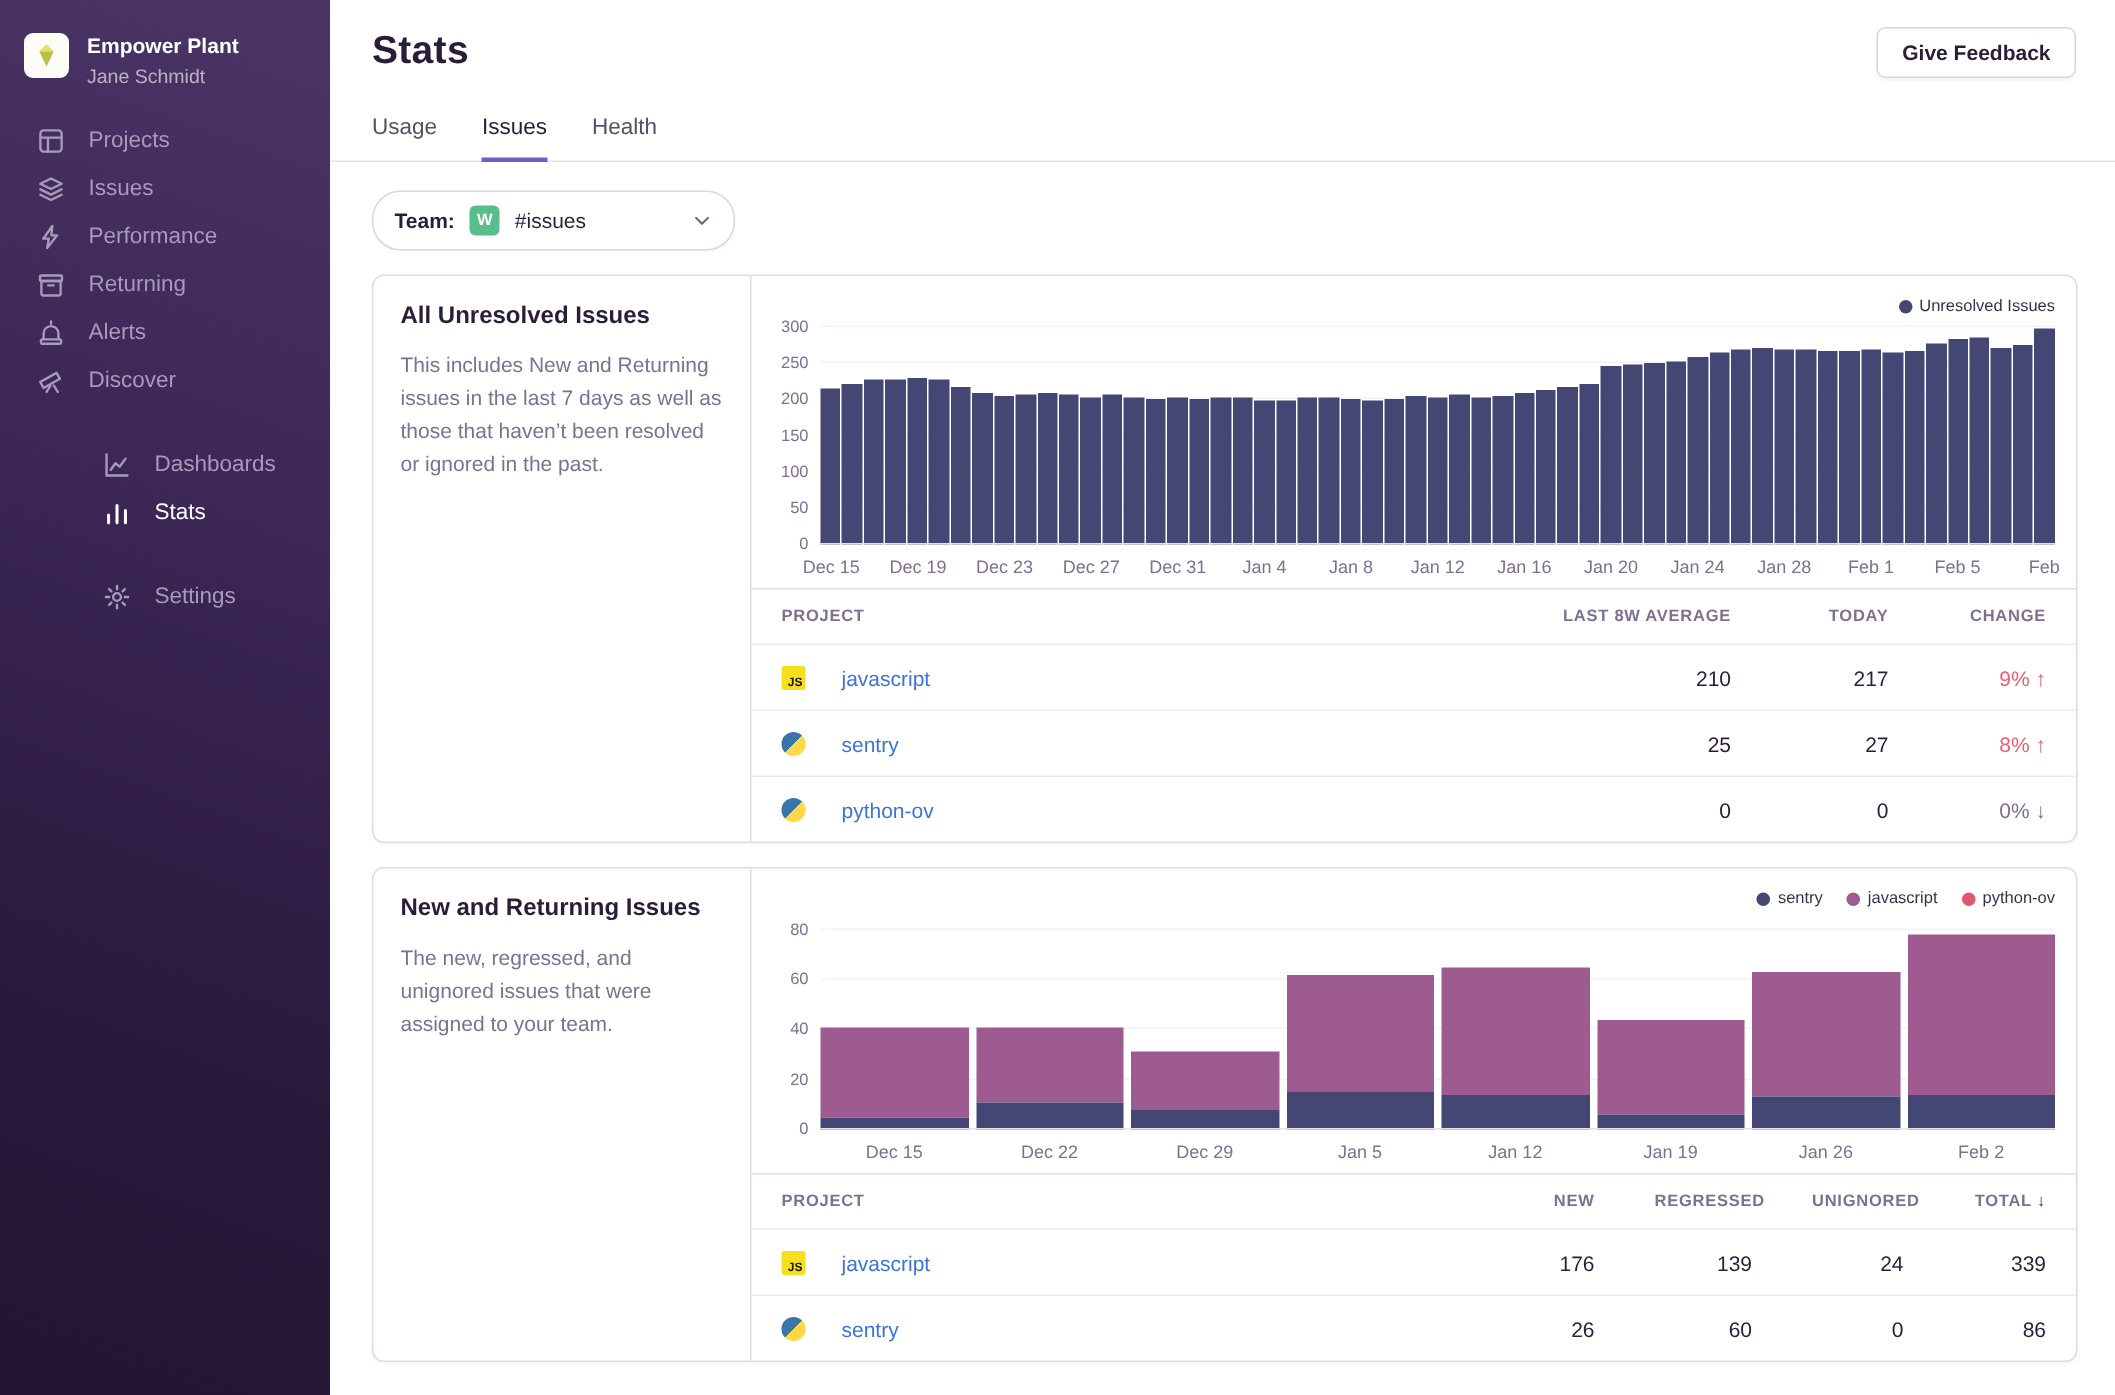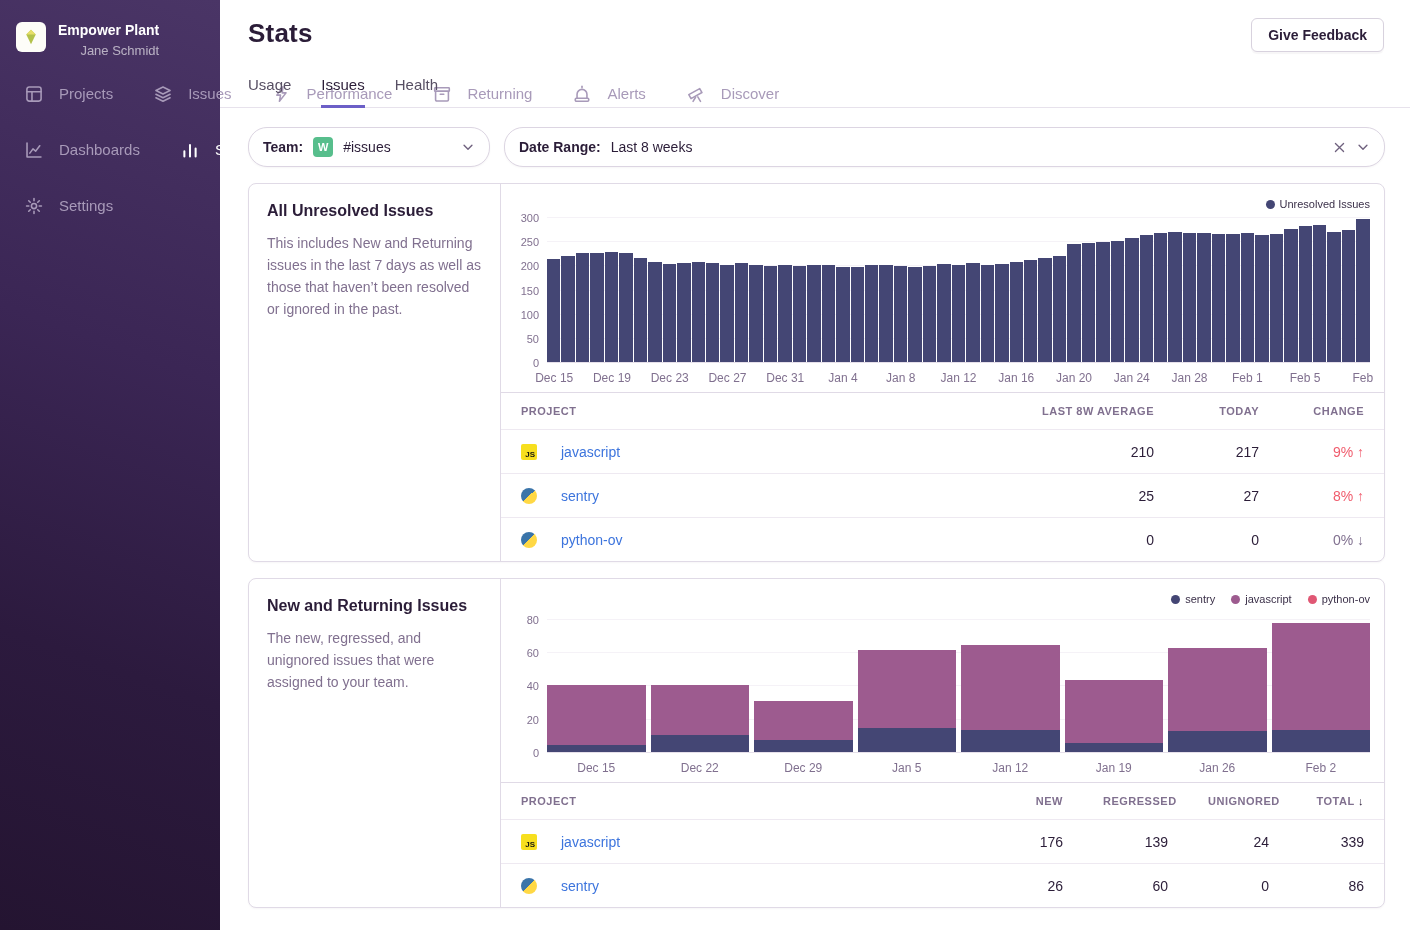--- a/index.html
+++ b/index.html
@@ -4,27 +4,27 @@
 <style>
   * { margin:0; padding:0; box-sizing:border-box; }
   html,body { width:1410px; height:930px; overflow:hidden; background:#fff;
     font-family:"Liberation Sans","DejaVu Sans",sans-serif; color:#2b1d38; }
   .app { display:flex; width:100%; height:100%; }
 
   
   .sidebar { flex:0 0 220px; width:220px; height:100%;
     background:linear-gradient(200deg,#4a3566 0%,#3b2655 38%,#2c1a3e 70%,#241431 100%);
     color:#a89ab9; display:flex; flex-direction:column; padding-top:14px; }
-  .org { display:flex; gap:12px; padding:8px 16px 20px; align-items:flex-start; cursor:pointer;text-align:right; }
+  .org { display:flex; gap:12px; padding:8px 16px 20px; align-items:flex-start; cursor:pointer; }
   .org-logo { width:30px; height:30px; border-radius:6px; background:#fdfdf8;
     display:flex; align-items:center; justify-content:center; flex:0 0 30px; }
   .org-name { color:#fff; font-weight:700; font-size:14px; line-height:1.25; }
   .user-name { color:rgba(255,255,255,.62); font-size:13px; margin-top:3px; }
-  .nav { display:flex; flex-direction:row; }
-  .nav-gap { margin-top:24px; }
+  .nav { display:flex; flex-direction:column; }
+  .nav-gap { margin-top:24px;padding-left:44px; }
   .nav-item { display:flex; align-items:center; gap:16px; padding:7px 16px 7px 25px;
     font-size:15px; color:#a89ab9; cursor:pointer; text-decoration:none; }
   .nav-item.active { color:#ffffff; }
   .nav-icon { width:18px; height:18px; display:flex; align-items:center; justify-content:center; }
   .nav-icon svg { stroke:currentColor; fill:none; stroke-width:1.4; stroke-linecap:round; stroke-linejoin:round; }
 
   
   .main { flex:1; min-width:0; display:flex; flex-direction:column; }
   .page-header { display:flex; justify-content:space-between; align-items:flex-start; padding:18px 26px 0 28px; }
   .page-title { font-size:26px; font-weight:700; letter-spacing:.2px; }
@@ -225,35 +225,20 @@
     </div>
 
     <div class="content">
 
       <div class="filters">
         <div class="select team-select">
           <span class="flabel">Team:</span>
           <span class="team-avatar">W</span>
           <span>#issues</span>
           <span class="spacer"></span>
-          <span class="sel-icon">
-              <svg width="14" height="14" viewBox="0 0 16 16">
-                <path d="M3.5 6l4.5 4.5L12.5 6" stroke="#6f617e" stroke-width="1.6" fill="none" stroke-linecap="round" stroke-linejoin="round"></path>
-              </svg>
-            </span>
-        </div>
-        <div class="select date-select">
-          <span class="flabel">Date Range:</span>
-          <span>Last 8 weeks</span>
-          <span class="spacer"></span>
-          <span class="sel-icon">
-              <svg width="13" height="13" viewBox="0 0 16 16">
-                <path d="M3 3l10 10M13 3L3 13" stroke="#6f617e" stroke-width="1.6" stroke-linecap="round"></path>
-              </svg>
-            </span>
           <span class="sel-icon">
               <svg width="14" height="14" viewBox="0 0 16 16">
                 <path d="M3.5 6l4.5 4.5L12.5 6" stroke="#6f617e" stroke-width="1.6" fill="none" stroke-linecap="round" stroke-linejoin="round"></path>
               </svg>
             </span>
         </div>
       </div>
 
       <section class="panel">
         <div class="panel-side">

